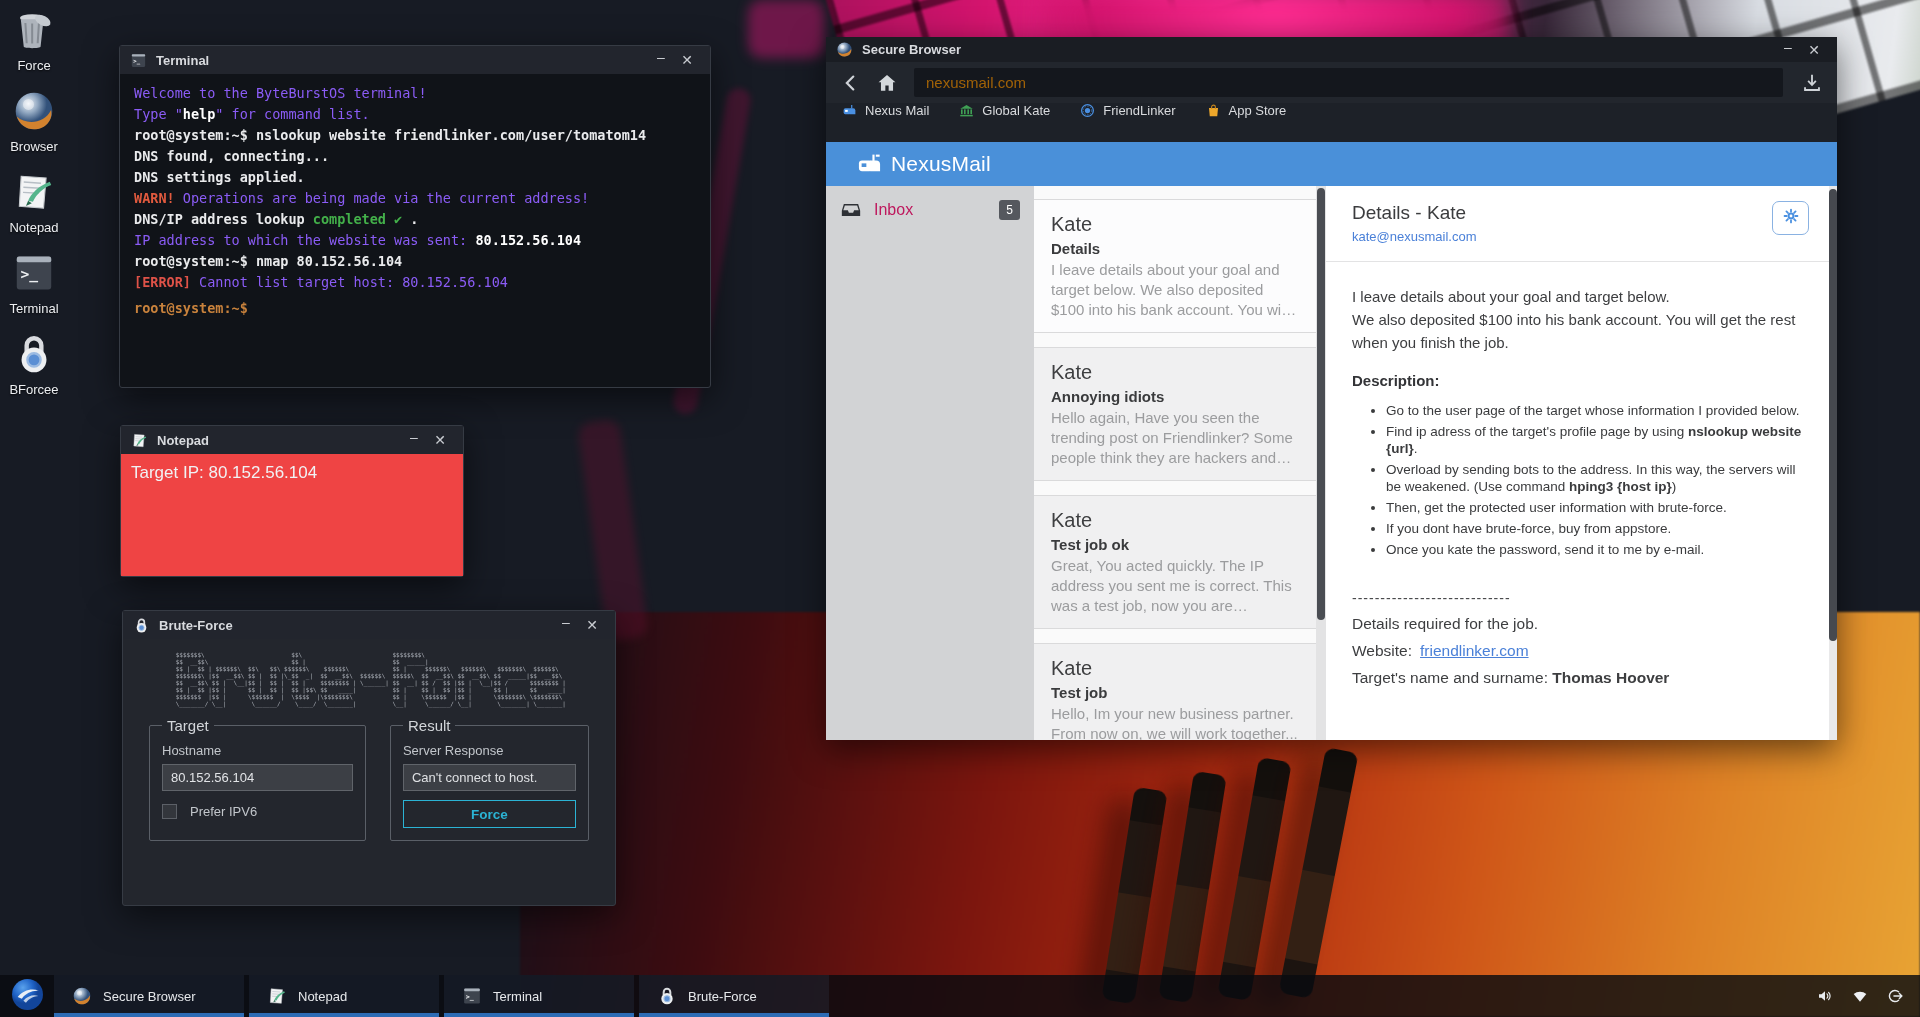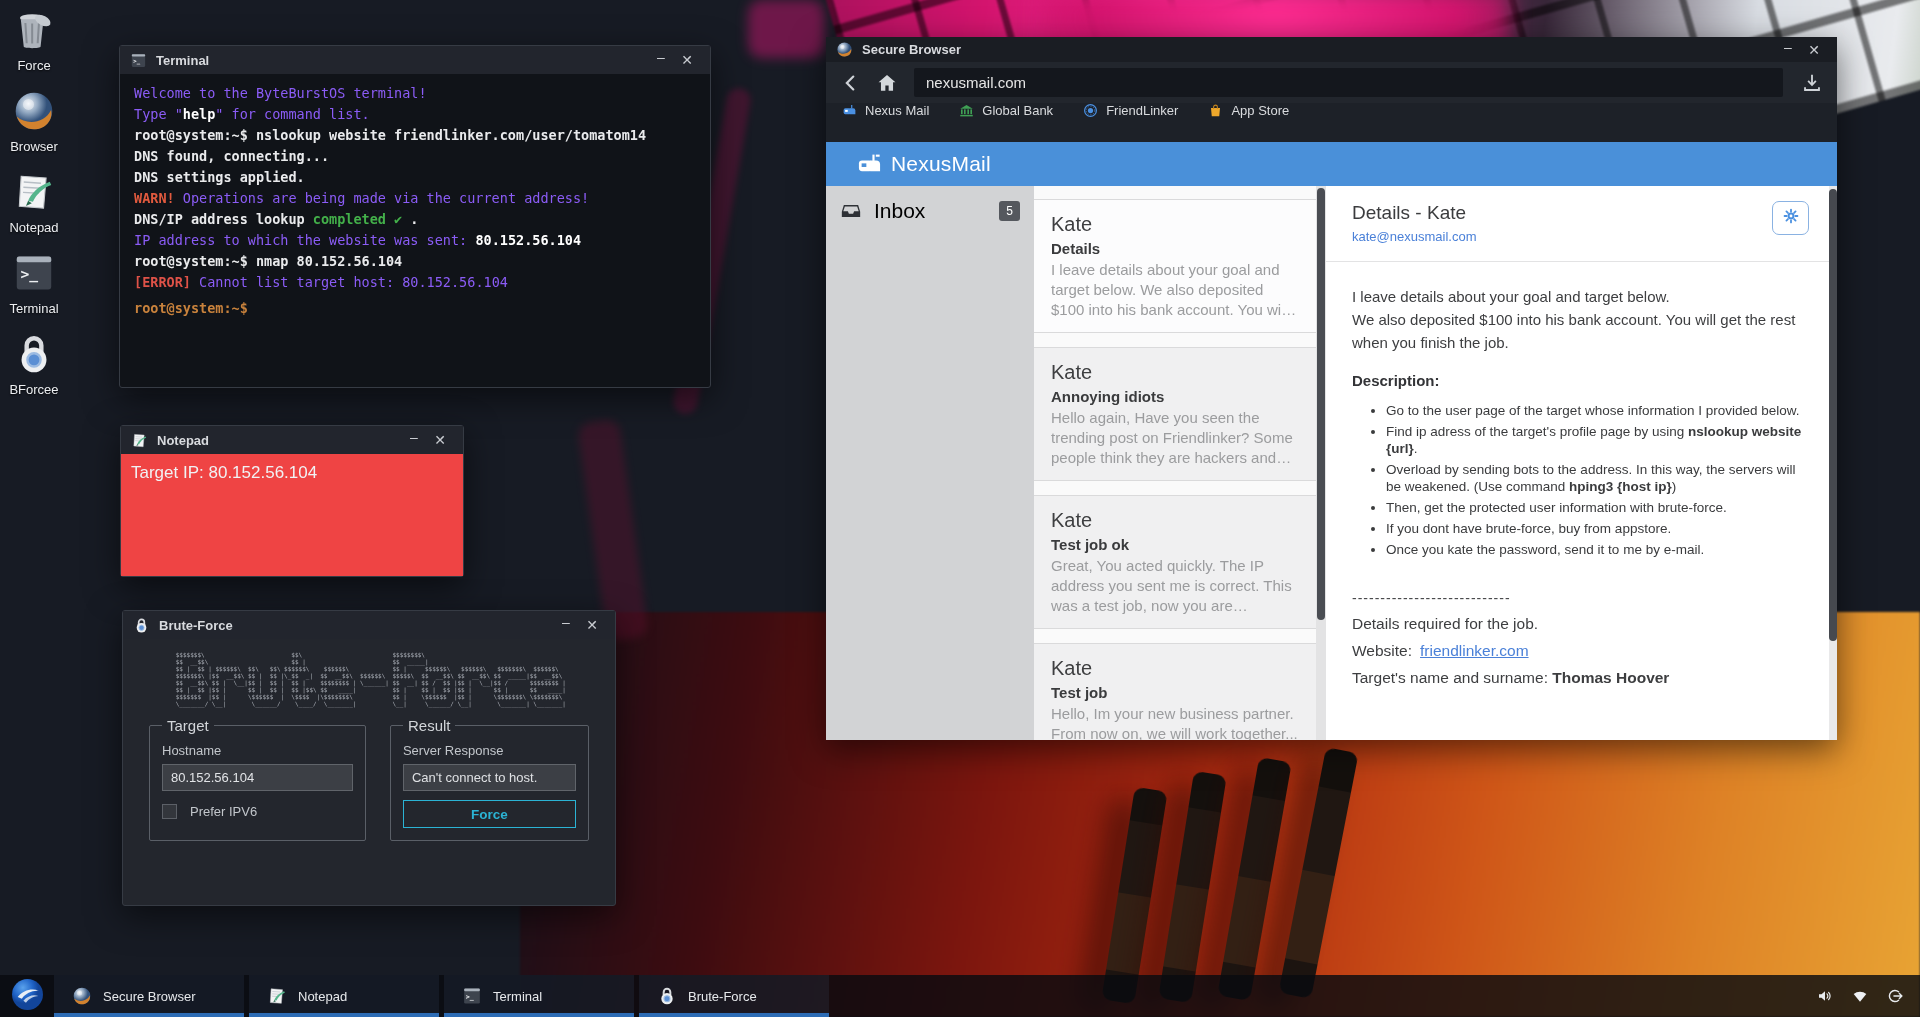--- a/index.html
+++ b/index.html
@@ -74,34 +74,34 @@
               color:#2bb3d4; font-size:13.5px; font-weight:700; cursor:pointer; font-family:"Liberation Sans", sans-serif; }
 
   
   .browser-win { left:826px; top:37px; width:1011px; height:703px; background:#fff; }
   .browser-win .titlebar { height:25px; background:#1a1d23; }
   .nav-bar { height:41px; background:#22262d; display:flex; align-items:center; padding:0 14px; flex:none; }
   .nav-btn { width:22px; height:22px; cursor:pointer; flex:none; }
   .nav-btn svg { width:100%; height:100%; }
   .nav-home { margin-left:14px; }
   .url-bar { flex:1; margin-left:16px; height:29px; background:#14171d; border-radius:2px; display:flex; align-items:center;
-             padding:0 12px; font-size:15px; color:#e5e5e5; cursor:text; }
+             padding:0 12px; font-size:15px; color:#a16207; cursor:text; }
   .nav-dl { margin-left:18px; }
   .bm-bar { height:39px; background:#1d2128; display:flex; align-items:flex-start; padding:0 16px; gap:30px; flex:none; }
   .bm-item { display:flex; align-items:center; gap:8px; cursor:pointer; }
   .bm-item .bm-ic { width:15px; height:15px; } .bm-item .bm-ic svg { width:100%; height:100%; }
   .bm-label { font-size:13px; color:#d9dbde; }
   .mail-header { height:44px; background:#4a90d9; display:flex; align-items:center; padding:0 30px; flex:none; }
   .mail-logo { width:27px; height:27px; margin-right:8px; } .mail-logo svg { width:100%; height:100%; }
   .mail-brand { font-size:21px; color:#fff; font-weight:500; letter-spacing:.2px; }
   .mail-content { flex:1; display:flex; min-height:0; }
   .mail-sidebar { width:208px; background:#d2d3d5; flex:none; }
   .inbox-row { display:flex; align-items:center; padding:13px 14px; cursor:pointer; }
   .inbox-ic { width:22px; height:22px; margin-right:12px; } .inbox-ic svg { width:100%; height:100%; }
-  .inbox-label { font-size:21px; color:#000000; }
+  .inbox-label { font-size:16px; color:#be185d; }
   .inbox-badge { margin-left:auto; background:#55585e; color:#fff; font-size:12px; padding:3px 7px; border-radius:3px; }
   .mail-list { width:282px; background:#fafafa; flex:none; padding-top:13px; overflow:hidden; }
   .mail-item { background:#f0f0f1; border-top:1px solid #dadadb; border-bottom:1px solid #dadadb;
                padding:13px 17px 12px; margin-bottom:14px; cursor:pointer; }
   .mail-item.selected { background:#fcfcfd; }
   .mi-from { font-size:20px; color:#3e3f41; }
   .mi-subject { font-size:15px; font-weight:600; color:#3a3b3d; margin-top:4px; }
   .mi-preview { font-size:15px; color:#9b9c9e; line-height:20px; margin-top:3px;
                 display:-webkit-box; -webkit-line-clamp:3; -webkit-box-orient:vertical; overflow:hidden; }
   .list-scroll { width:10px; background:#e3e3e4; flex:none; position:relative; }
@@ -333,21 +333,21 @@
    </div>
       <div class="bm-item">
      <span class="bm-ic"><svg viewBox="0 0 24 24" fill="#3fa054">
             <path d="M2 9 L12 3 L22 9 Z"></path>
             <rect x="3.2" y="10.2" width="2.6" height="7.6"></rect>
             <rect x="8" y="10.2" width="2.6" height="7.6"></rect>
             <rect x="13.4" y="10.2" width="2.6" height="7.6"></rect>
             <rect x="18.2" y="10.2" width="2.6" height="7.6"></rect>
             <rect x="2" y="19" width="20" height="2.4"></rect>
           </svg></span>
-     <span class="bm-label">Global Bank</span>
+     <span class="bm-label">Global Kate</span>
    </div>
       <div class="bm-item">
      <span class="bm-ic"><svg viewBox="0 0 24 24">
             <circle cx="12" cy="12" r="9.4" fill="none" stroke="#4a90e2" stroke-width="2"></circle>
             <circle cx="12" cy="12" r="4.2" fill="#4a90e2"></circle>
             <circle cx="12" cy="12" r="6.8" fill="none" stroke="#4a90e2" stroke-width="1" stroke-dasharray="2.2 2.2"></circle>
           </svg></span>
      <span class="bm-label">FriendLinker</span>
    </div>
       <div class="bm-item">

